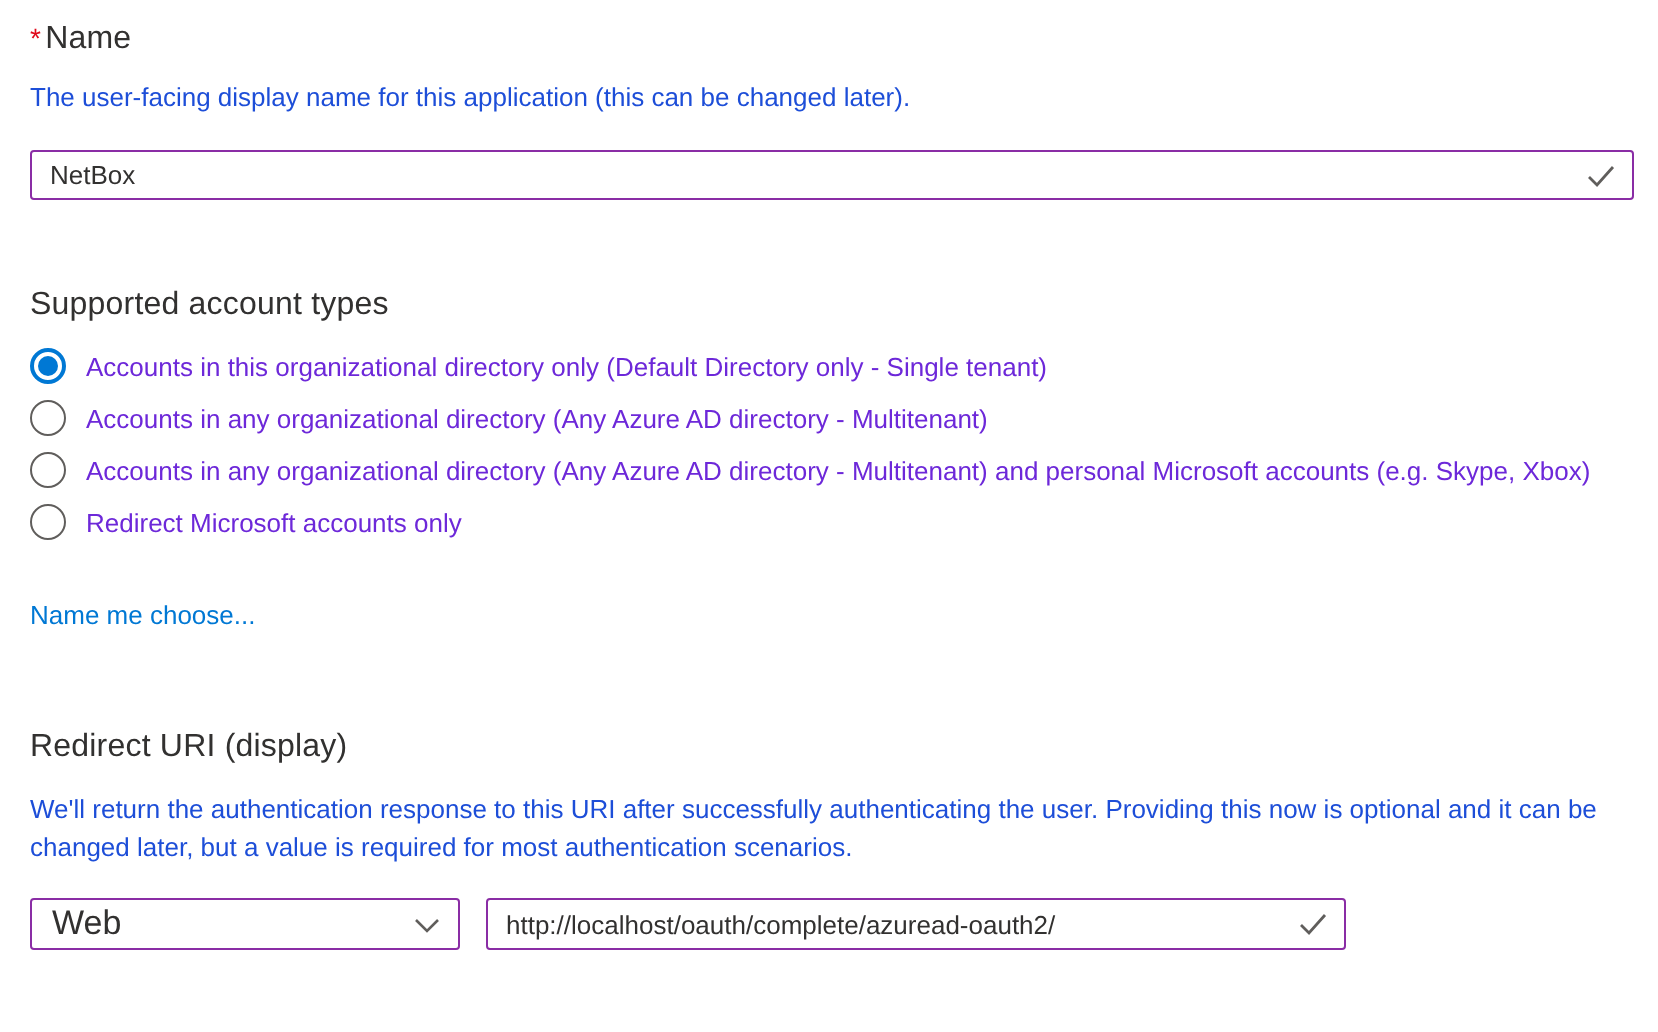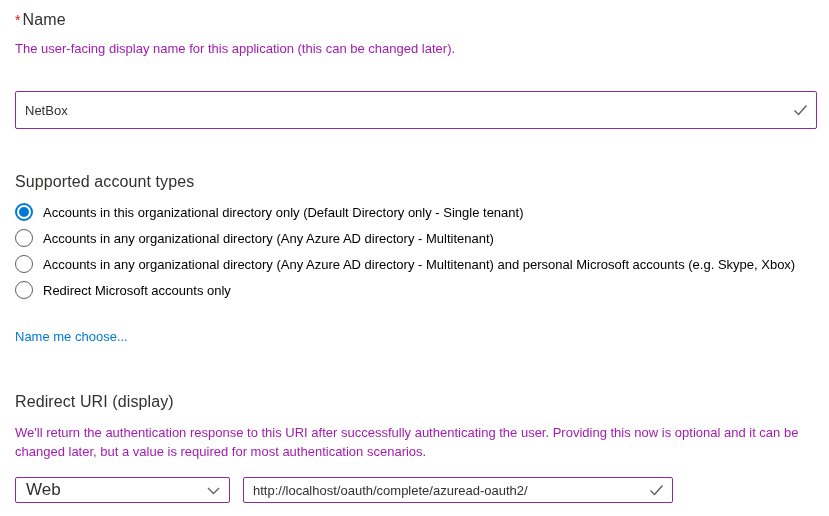--- a/index.html
+++ b/index.html
@@ -15,30 +15,30 @@
   .section-title {
     font-size: 16px;
     font-weight: 400;
     color: #323130;
     letter-spacing: 0.1px;
   }
   .required-asterisk { color: #e00b1c; font-size: 14px; margin-right: 2px; }
 
   .desc {
     font-size: 13px;
-    color: #a21caf;
+    color: #1d4ed8;
     line-height: 19px;
     margin-top: 10px;
     max-width: 802px;
   }
 
   
   .input-wrap {
-    margin-top: 33px;
-    height: 38px;
+    margin-top: 17px;
+    height: 25px;
     width: 802px;
     border: 1px solid #8a2da5;
     border-radius: 2px;
     background: #fff;
     display: flex;
     align-items: center;
   }
   .input-wrap input {
     flex: 1 1 auto;
     min-width: 0;
@@ -73,21 +73,21 @@
     margin-right: 10px;
   }
   .radio.selected { border: 2px solid #0078d4; }
   .radio.selected::after {
     content: "";
     position: absolute;
     inset: 2px;
     border-radius: 50%;
     background: #0078d4;
   }
-  .radio-label { font-size: 13px; color: #000000; white-space: nowrap; text-align: right; }
+  .radio-label { font-size: 13px; color: #6d28d9; white-space: nowrap; text-align: right; }
 
   .help-link {
     display: inline-block;
     margin-top: 26px;
     font-size: 13px;
     color: #0078d4;
     text-decoration: none;
     cursor: pointer;
   }
 

